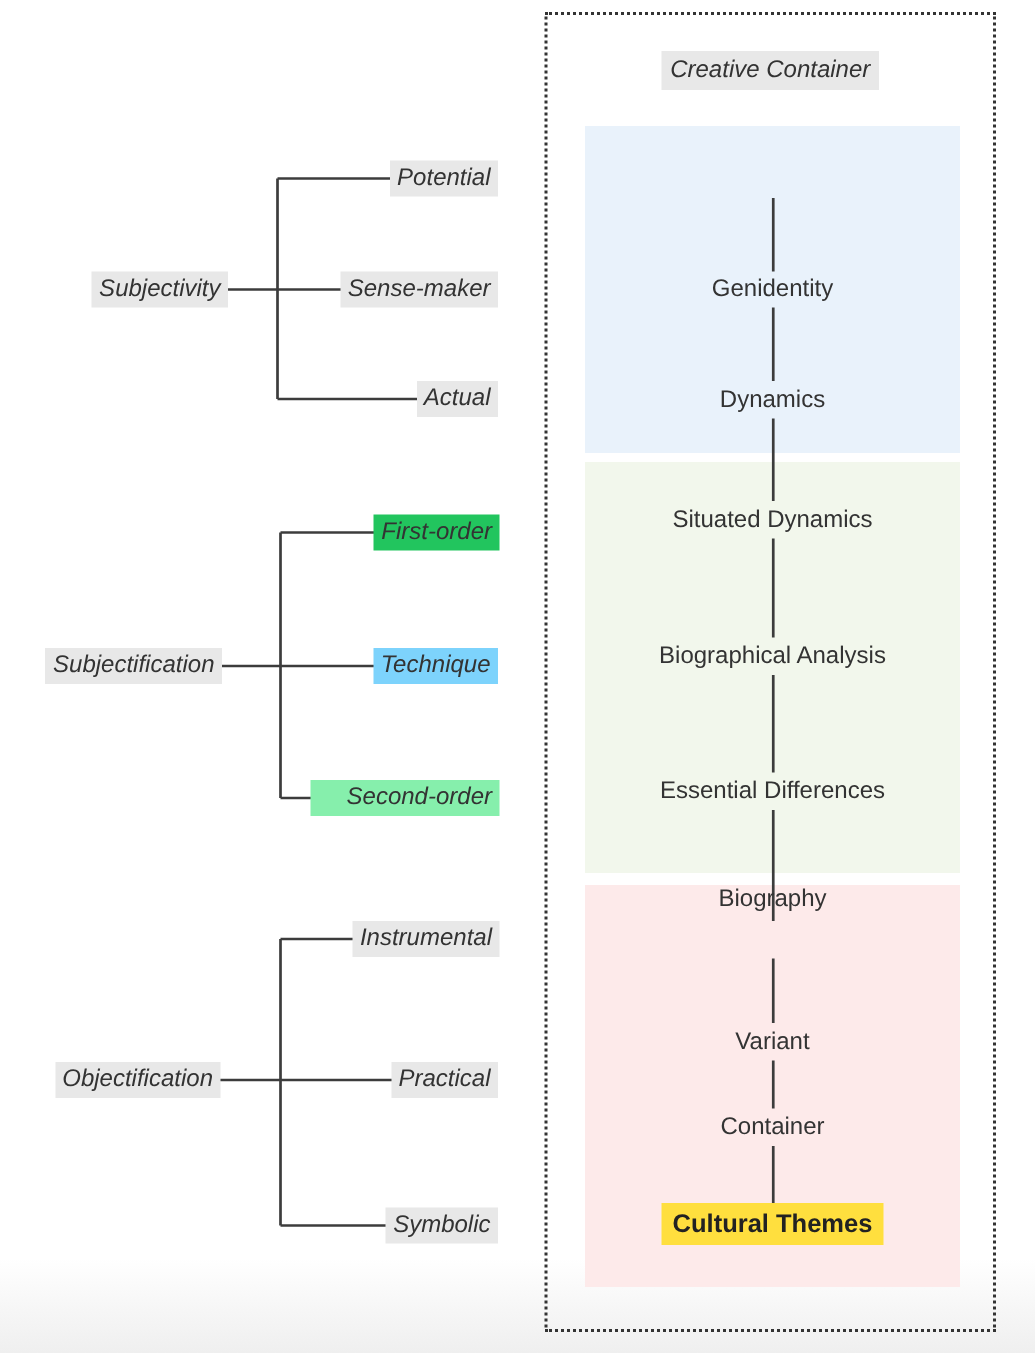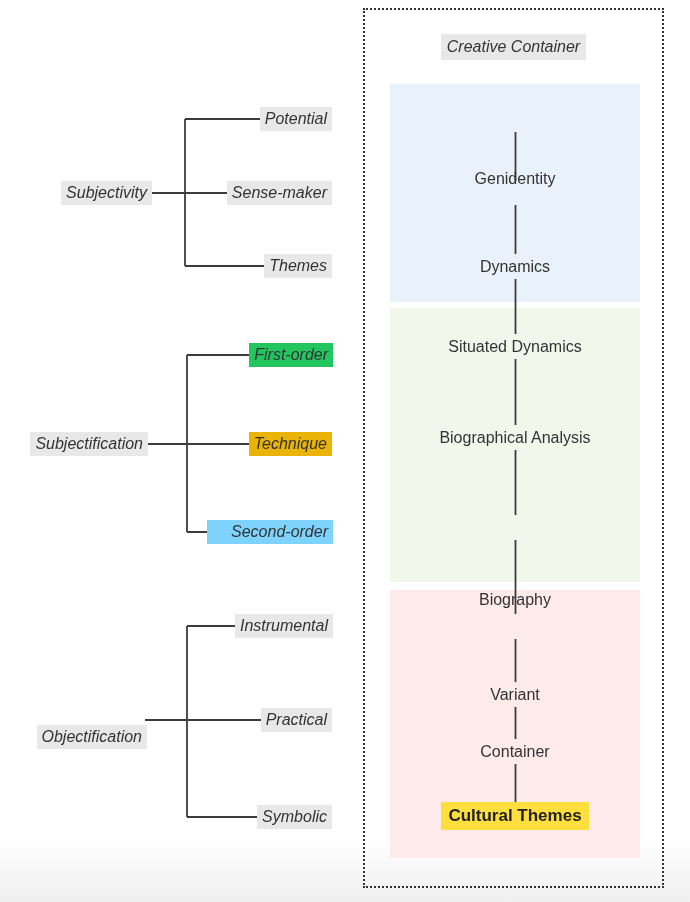--- a/index.html
+++ b/index.html
@@ -96,37 +96,38 @@
     </g>
   </svg>
 
   <div class="container-title">
     <span style="background-color: rgb(232, 232, 232);">Creative Container</span>
   </div>
 
   <span class="lbl" style="right: 538px; top: 181px; background-color: rgb(232, 232, 232);">Subjectivity</span>
   <span class="lbl" style="right: 358px; top: 107px; background-color: rgb(232, 232, 232);">Potential</span>
   <span class="lbl" style="right: 358px; top: 181px; background-color: rgb(232, 232, 232);">Sense-maker</span>
-  <span class="lbl" style="right: 358px; top: 254px; background-color: rgb(232, 232, 232);">Themes</span>
+  <span class="lbl" style="right: 358px; top: 254px; background-color: rgb(232, 232, 232);">Actual</span>
 
   <span class="lbl" style="right: 542px; top: 432px; background-color: rgb(232, 232, 232); text-align: right;">Subjectification</span>
   <span class="lbl" style="right: 357px; top: 343px; background-color: #22c55e;">First-order</span>
-  <span class="lbl" style="right: 358px; top: 432px; background-color: #eab308;">Technique</span>
-  <span class="lbl" style="right: 357px; top: 520px; background-color: #7dd3fc; padding-left: 24px;">Second-order</span>
+  <span class="lbl" style="right: 358px; top: 432px; background-color: #7dd3fc;">Technique</span>
+  <span class="lbl" style="right: 357px; top: 520px; background-color: #86efac; padding-left: 24px;">Second-order</span>
 
-  <span class="lbl" style="right: 543px; top: 708px; background-color: rgb(232, 232, 232); margin-top: 17px;">Objectification</span>
+  <span class="lbl" style="right: 543px; top: 708px; background-color: rgb(232, 232, 232);">Objectification</span>
   <span class="lbl" style="right: 357px; top: 614px; background-color: rgb(232, 232, 232);">Instrumental</span>
   <span class="lbl" style="right: 358px; top: 708px; background-color: rgb(232, 232, 232);">Practical</span>
   <span class="lbl" style="right: 358px; top: 805px; background-color: rgb(232, 232, 232);">Symbolic</span>
 
-  <div class="node" style="top:167px">Genidentity</div>
+  <div class="node" style="top:181px">Genidentity</div>
   <div class="node" style="top:255px">Dynamics</div>
 
   <div class="node" style="top:335px">Situated Dynamics</div>
   <div class="node" style="top:426px">Biographical Analysis</div>
+  <div class="node" style="top:516px">Essential Differences</div>
 
   <div class="node" style="top:588px">Biography</div>
   <div class="node" style="top:683px">Variant</div>
   <div class="node" style="top:740px">Container</div>
   <div class="node" style="top:802px">
     <span class="hl" style="background-color: rgb(255, 223, 62);">Cultural Themes</span>
   </div>
 
 </div>
 

